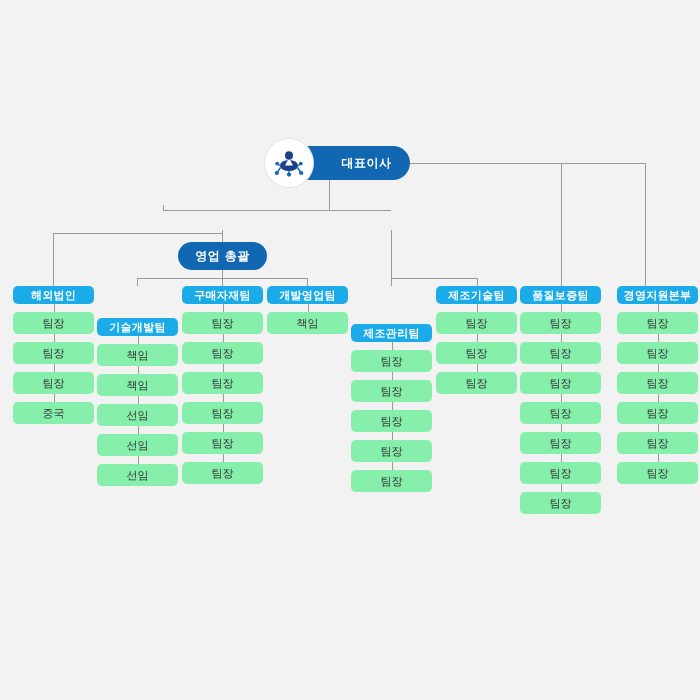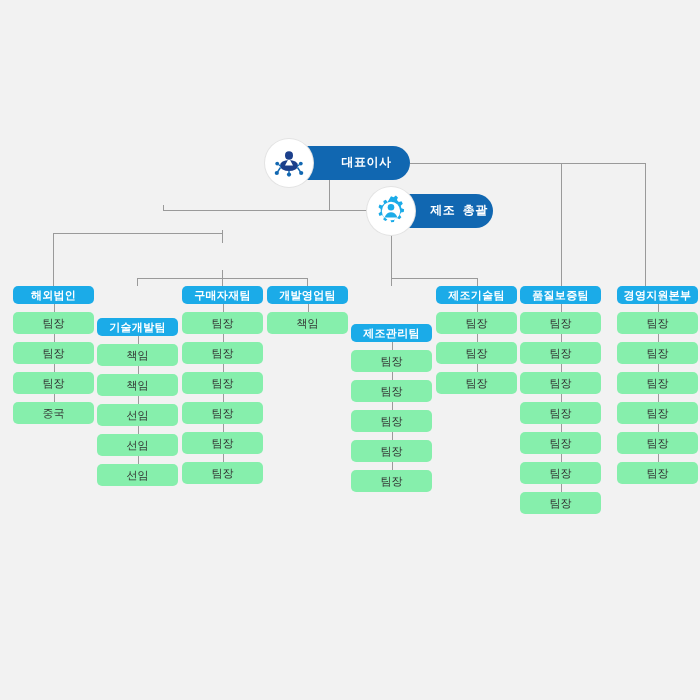--- a/index.html
+++ b/index.html
@@ -24,21 +24,21 @@
     background:#1167b1;
     color:#ffffff;
     display:flex;
     align-items:center;
     justify-content:center;
     font-size:12px;
     font-weight:bold;
     letter-spacing:.5px;
     box-sizing:border-box;
   }
-  .exec.withicon{padding-left:34px;font-family:Liberation Mono, monospace;}
+  .exec.withicon{padding-left:34px;}
   .exec .lbl{display:block;line-height:1;}
 
   .iconcirc{
     position:absolute;
     left:-24px;top:-7px;
     width:48px;height:48px;
     border-radius:50%;
     background:#ffffff;
     box-shadow:0 0 0 1px #e3e3e3;
     display:flex;align-items:center;justify-content:center;
@@ -131,32 +131,24 @@
         <path d="M6.5 18.5 L9 20.5" stroke="#1167b1" stroke-width="1.3" fill="none"></path>
         <path d="M27.5 18.5 L25 20.5" stroke="#1167b1" stroke-width="1.3" fill="none"></path>
         <circle cx="5.2" cy="17.6" r="1.9" fill="#1167b1"></circle>
         <circle cx="28.8" cy="17.6" r="1.9" fill="#1167b1"></circle>
       </svg>
     </span>
     <span class="lbl">대표이사</span>
   </div>
 
 
-  <div class="exec withicon" style="left:391px;top:194px;width:102px;">
-    <span class="iconcirc">
-      <svg width="36" height="36" viewBox="0 0 36 36">
-        <path d="M18 3.2 l2.6 1.0 2.3-1.7 2.0 2.0 -1.0 2.6 1.9 1.9 2.7-.7 1.3 2.5 -2.1 1.9 .7 2.6 2.7 .9 -.3 2.8 -2.8 .5 -1.2 2.4 1.6 2.3 -2.0 2.0 -2.5-1.2 -2.4 1.2 -.5 2.8 -2.8 .3 -.9-2.7 -2.6-.7 -1.9 2.1 -2.5-1.3 .7-2.7 -1.9-1.9 -2.6 1.0 -1.0-2.6 2.2-1.8 0-2.7 -2.2-1.8 1.0-2.6 2.6 1.0 1.9-1.9 -.7-2.7 2.5-1.3 1.8 2.2z" fill="#1babe8"></path>
-        <circle cx="18" cy="18" r="9.2" fill="#ffffff"></circle>
-        <circle cx="18" cy="14.2" r="3.3" fill="#1babe8"></circle>
-        <path d="M11.6 24.5 c1.1-3.6 3.6-5.3 6.4-5.3 s5.3 1.7 6.4 5.3 z" fill="#1babe8"></path>
-      </svg>
-    </span>
-    <span class="lbl">제조 총괄</span>
-  </div>
-
+
+  <div class="mid" style="left:178px;top:242px;width:89px;">
+    <span>영업 총괄</span>
+  </div>
 
   <div class="col" style="left:13px;top:286px;">
     <div class="dept">해외법인</div>
     <div class="cell">팀장</div>
     <div class="cell">팀장</div>
     <div class="cell">팀장</div>
     <div class="cell">중국</div>
   </div>
 
   <div class="col" style="left:97px;top:286px;margin-top:32px;">

